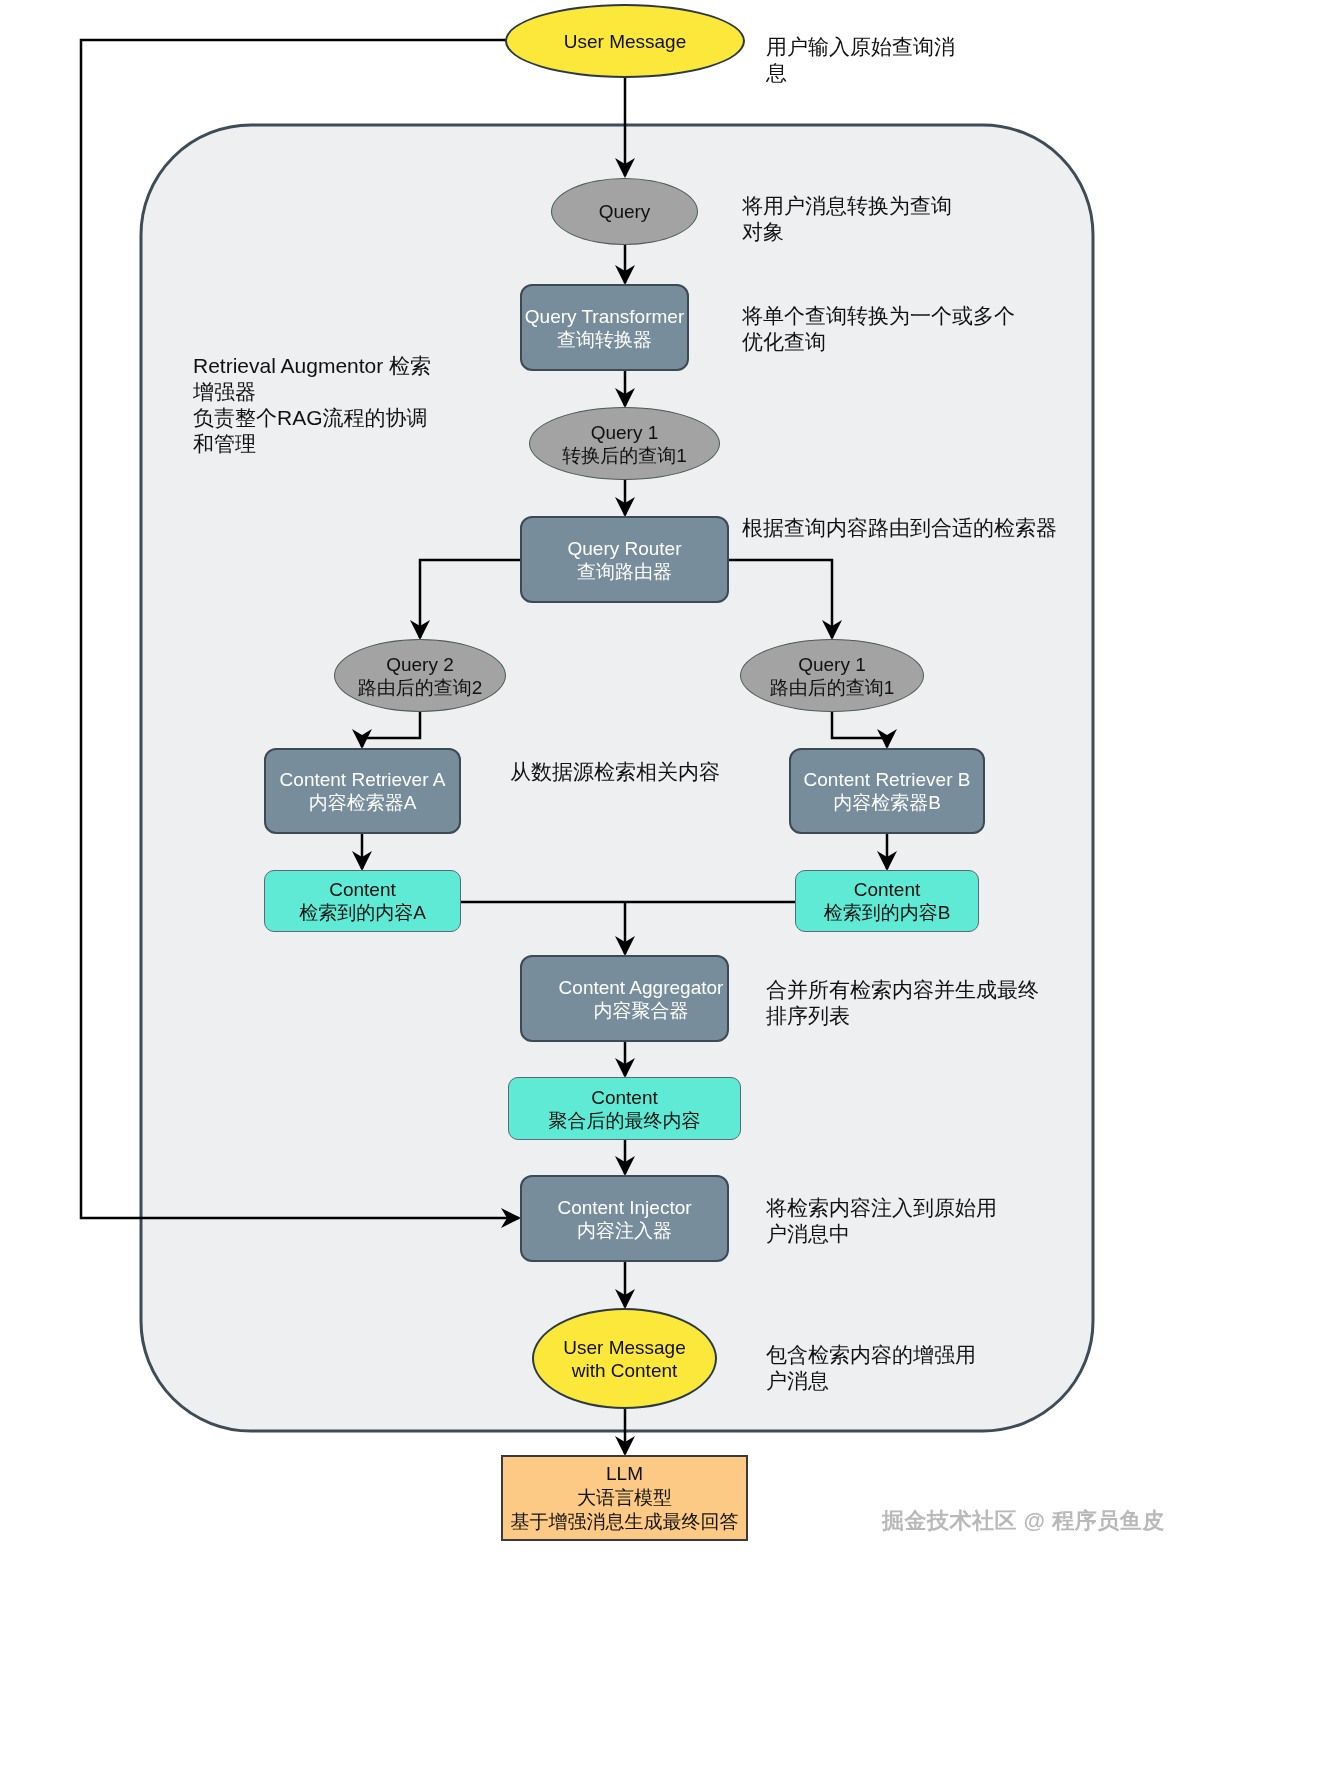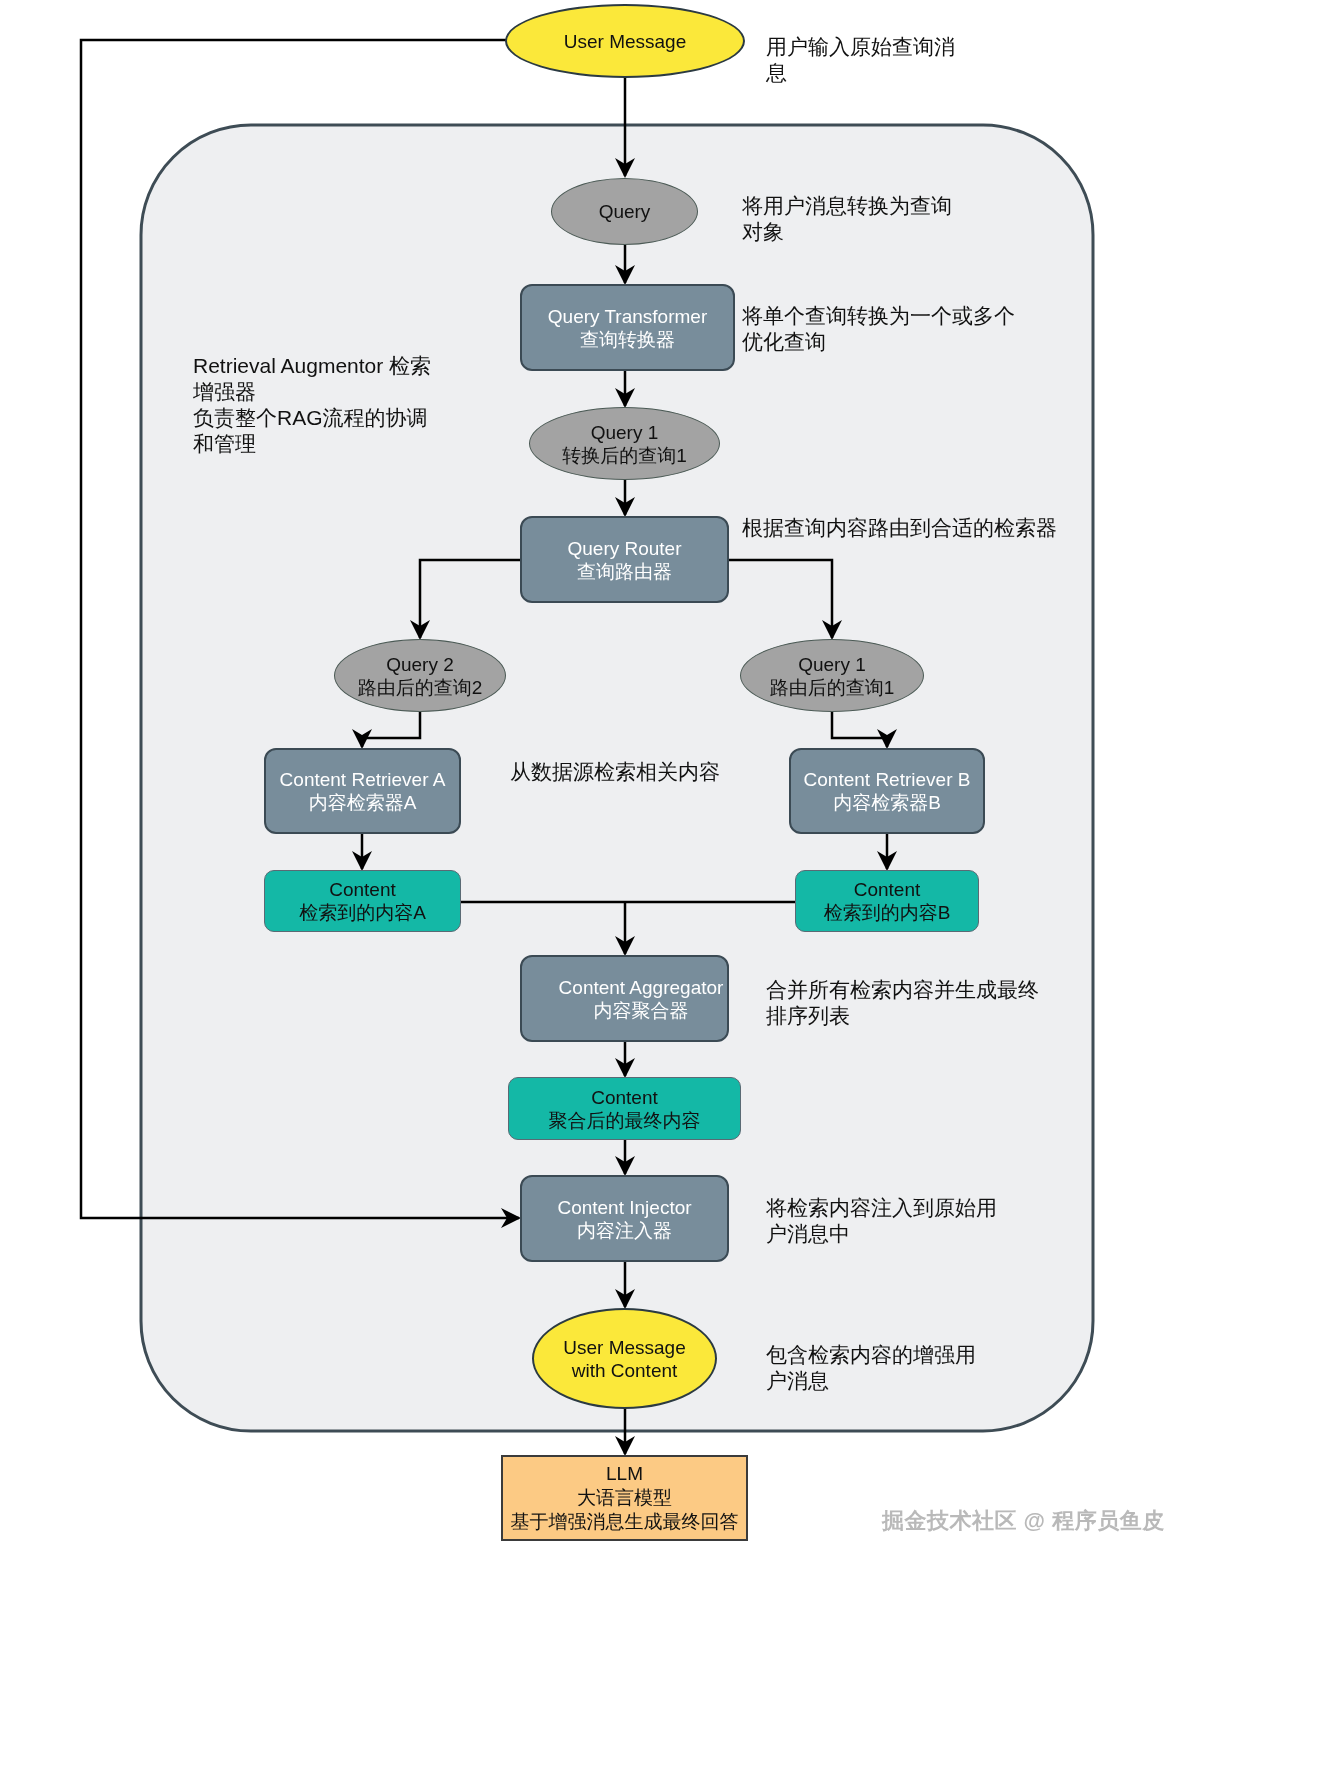--- a/index.html
+++ b/index.html
@@ -2,21 +2,21 @@
 <html><head>
 <meta charset="utf-8">
 <style>
   html,body{margin:0;padding:0;background:#ffffff;}
   body{width:1344px;height:1766px;position:relative;overflow:hidden;font-family:"Liberation Sans","DejaVu Sans",sans-serif;}
   #canvas{position:absolute;left:0;top:0;width:1344px;height:1766px;}
   .node{position:absolute;display:flex;flex-direction:column;align-items:center;justify-content:center;text-align:center;box-sizing:border-box;font-size:19px;line-height:23px;}
   .ellipse-yellow{background:#fbe83a;border:2px solid #2b3a42;border-radius:50%;color:#111;}
   .ellipse-green{background:#a3a3a3;border:1.5px solid #4b5a55;border-radius:50%;color:#111;}
   .box-gray{background:#788d9b;border:2px solid #3b4a54;border-radius:12px;color:#fff;}
-  .box-light{background:#14b8a6;border:1.5px solid #5a6a74;border-radius:10px;color:#111;}
+  .box-light{background:#5eead4;border:1.5px solid #5a6a74;border-radius:10px;color:#111;}
   .box-orange{background:#fcca84;border:2px solid #3b3b3b;border-radius:0;color:#111;}
   .note{position:absolute;font-size:21px;line-height:26px;color:#111;}
   .watermark{position:absolute;font-size:22px;color:#b9b9b9;font-weight:bold;letter-spacing:0.5px;}
 </style>
 </head>
 <body>
 
 <svg id="canvas" width="1344" height="1766" viewBox="0 0 1344 1766" xmlns="http://www.w3.org/2000/svg">
   <defs>
     <marker id="arrow" viewBox="0 0 10 10" refX="9" refY="5" markerWidth="8" markerHeight="8" orient="auto-start-reverse">
@@ -48,21 +48,21 @@
 </svg>
 
 <div class="node ellipse-yellow" style="left:505px;top:4px;width:240px;height:74px;">
   <span>User Message</span>
 </div>
 
 <div class="node ellipse-green" style="left:551px;top:178px;width:147px;height:67px;">
   <span>Query</span>
 </div>
 
-<div class="node box-gray" style="left:520px;top:284px;width:215px;height:87px;">
+<div class="node box-gray" style="left:520px;top:284px;width:169px;height:87px;">
   <span>Query Transformer</span>
   <span>查询转换器</span>
 </div>
 
 <div class="node ellipse-green" style="left:529px;top:407px;width:191px;height:73px;">
   <span>Query 1</span>
   <span>转换后的查询1</span>
 </div>
 
 <div class="node box-gray" style="left:520px;top:516px;width:209px;height:87px;">

